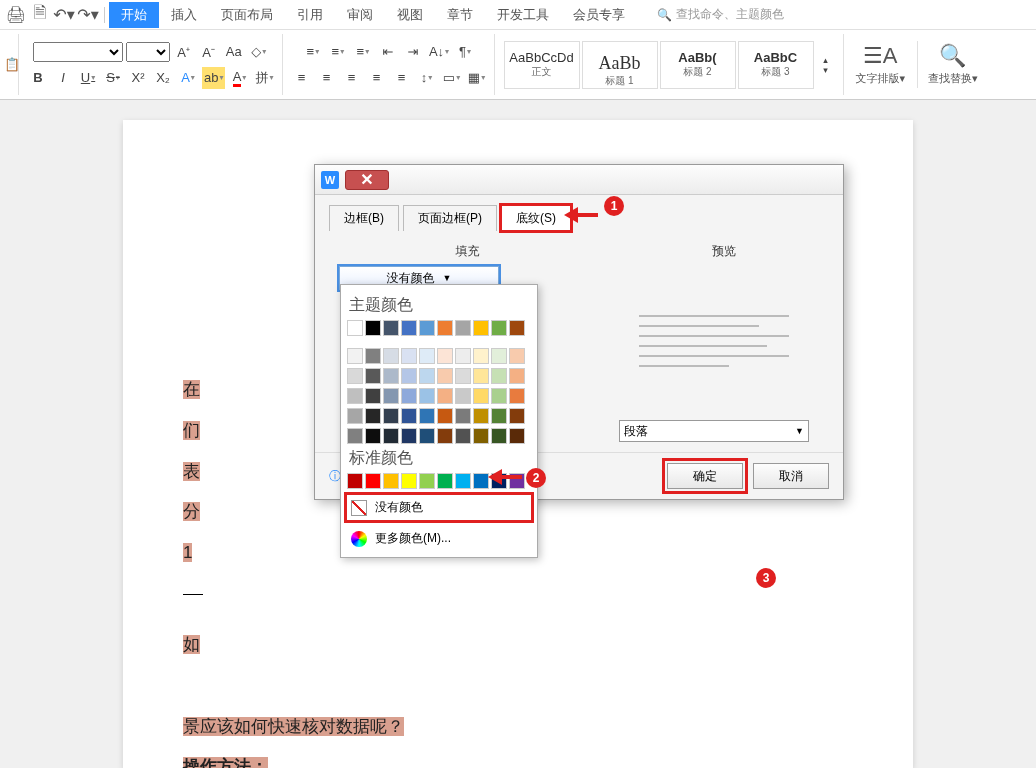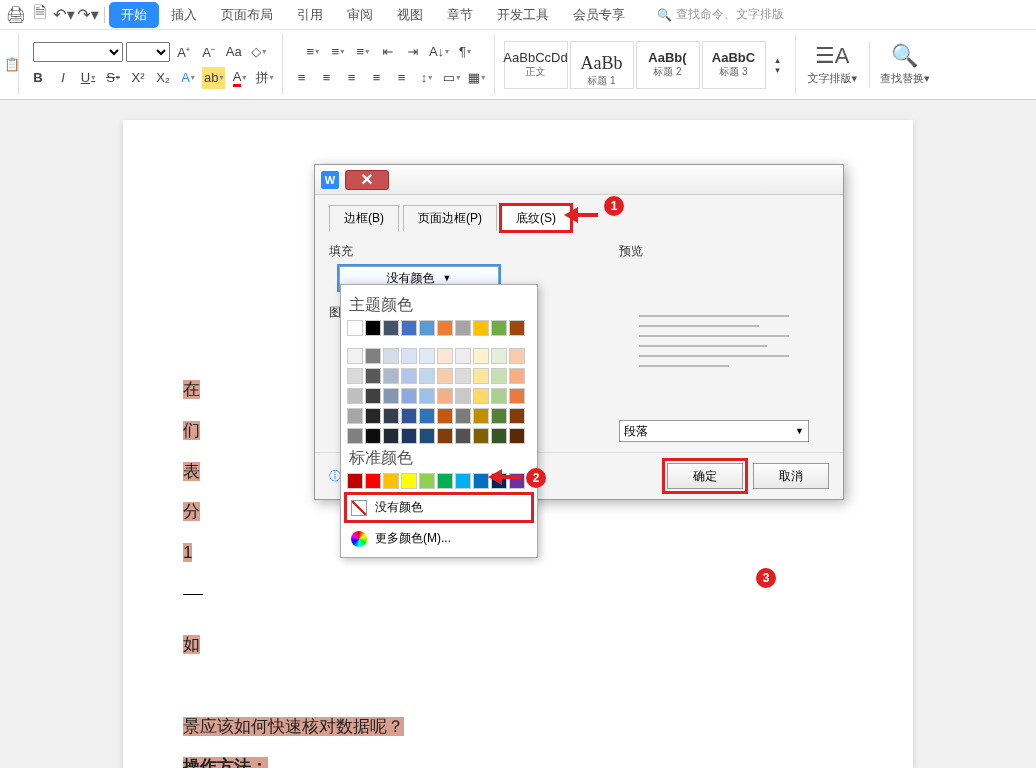--- a/index.html
+++ b/index.html
@@ -4,31 +4,31 @@
 <style>
 * { box-sizing: border-box; margin: 0; padding: 0; font-family: "Microsoft YaHei", sans-serif; }
 body { background: #fff; width: 1036px; height: 768px; overflow: hidden; position: relative; }
 
 
 .top-bar { height: 30px; display: flex; align-items: center; padding: 2px 4px; background: #fff; border-bottom: 1px solid #e0e0e0; }
 .top-bar .icon-btn { width: 22px; height: 22px; display: flex; align-items: center; justify-content: center; margin: 0 1px; color: #555; cursor: pointer; }
 .top-bar .sep { width: 1px; height: 16px; background: #ccc; margin: 0 4px; }
 .tab-row { display: flex; align-items: center; height: 30px; }
 .tab { padding: 4px 12px; font-size: 13px; color: #555; cursor: pointer; }
-.tab.active { background: #2a8cff; color: #fff; border-radius: 5px; }
+.tab.active { background: #2a8cff; color: #fff; border-radius: 0; }
 .search-box { margin-left: 20px; font-size: 12px; color: #999; display: flex; align-items: center; }
 .search-box .sicon { margin-right: 4px; }
 
 
 .ribbon { height: 70px; background: #fff; border-bottom: 1px solid #ccc; display: flex; align-items: center; padding: 4px 6px; gap: 2px; position: relative; }
 .ribbon-group { display: flex; flex-direction: column; align-items: center; padding: 0 6px; border-right: 1px solid #e0e0e0; height: 100%; justify-content: center; }
 .ribbon-row { display: flex; align-items: center; gap: 3px; }
 .rb-btn { min-width: 22px; height: 22px; display: flex; align-items: center; justify-content: center; font-size: 13px; color: #444; cursor: pointer; padding: 0 2px; }
 .rb-btn .dd { font-size: 8px; margin-left: 1px; color: #888; }
-.style-box { width: 64px; height: 48px; border: 1px solid #ddd; display: flex; flex-direction: column; align-items: center; justify-content: center; font-size: 10px; color: #666; margin: 0 1px; cursor: pointer; }
+.style-box { width: 76px; height: 48px; border: 1px solid #ddd; display: flex; flex-direction: column; align-items: center; justify-content: center; font-size: 10px; color: #666; margin: 0 1px; cursor: pointer; }
 .style-box .preview { font-size: 13px; color: #333; }
 .style-box.big .preview { font-size: 18px; font-family: serif; margin-top: 12px; }
 .ribbon-big { display: flex; flex-direction: column; align-items: center; padding: 2px 10px; cursor: pointer; }
 .ribbon-big .bicon { font-size: 22px; color: #555; }
 .ribbon-big .blabel { font-size: 11px; color: #555; margin-top: 2px; display: flex; align-items: center; }
 
 
 .page-area { background: #f0f0f0; height: calc(768px - 100px); position: relative; display: flex; justify-content: center; padding-top: 20px; }
 .page { width: 790px; background: #fff; box-shadow: 0 2px 6px rgba(0,0,0,0.15); position: relative; padding: 80px 60px; }
 .page hr { border: none; border-top: 1px solid #000; margin: 10px 0 30px; width: 360px; }
@@ -38,21 +38,21 @@
 .dialog { position: absolute; left: 314px; top: 164px; width: 530px; background: #f4f4f4; border: 1px solid #9a9a9a; box-shadow: 3px 3px 12px rgba(0,0,0,0.3); }
 .dialog-title { height: 30px; background: linear-gradient(#fdfdfd, #ececec); display: flex; align-items: center; padding: 0 6px; border-bottom: 1px solid #ccc; }
 .dialog-title .dicon { width: 18px; height: 18px; background: #2a8cff; border-radius: 2px; display: flex; align-items: center; justify-content: center; color: #fff; font-size: 11px; font-weight: bold; margin-right: 6px; }
 .dialog-title .dtext { font-size: 12px; color: #333; flex: 1; }
 .dialog-title .close { width: 44px; height: 20px; background: #c75050; border-radius: 3px; display: flex; align-items: center; justify-content: center; color: #fff; font-weight: bold; cursor: pointer; border: 1px solid #a03030; }
 .dialog-body { padding: 10px 14px; background: #f4f4f4; }
 .dialog-tabs { display: flex; gap: 4px; margin-bottom: 12px; position: relative; }
 .dtab { padding: 4px 14px; font-size: 12px; background: #f4f4f4; border: 1px solid #bbb; border-bottom: none; cursor: pointer; }
 .dtab.active { background: #fff; }
 .dtab.highlight-red { outline: 3px solid #e02020; outline-offset: -1px; }
-.dialog-content { display: flex; gap: 13px; }
+.dialog-content { display: flex; gap: 13px; text-align: center; }
 .left-col { flex: 1; }
 .right-col { width: 210px; }
 .section-label { font-size: 12px; color: #333; margin-bottom: 6px; }
 .fill-combo { width: 160px; height: 24px; background: linear-gradient(#fff,#e8f0ff); border: 1px solid #7aa8d8; display: flex; align-items: center; justify-content: center; font-size: 12px; cursor: pointer; margin-left: 10px; outline: 2px solid #4a90e2; }
 .fill-combo .ddarrow { margin-left: 8px; font-size: 9px; }
 .preview-box { width: 190px; height: 150px; margin-top: 6px; display: flex; align-items: center; justify-content: center; }
 .preview-lines { width: 150px; }
 .preview-lines .pline { height: 2px; background: #bbb; margin: 8px 0; }
 .apply-label { font-size: 12px; margin-top: 20px; }
 .apply-select { width: 190px; height: 22px; border: 1px solid #999; background: #fff; font-size: 12px; margin-top: 4px; padding: 0 4px; display: flex; align-items: center; justify-content: space-between; }
@@ -94,21 +94,21 @@
     <div class="tab">页面布局</div>
     <div class="tab">引用</div>
     <div class="tab">审阅</div>
     <div class="tab">视图</div>
     <div class="tab">章节</div>
     <div class="tab">开发工具</div>
     <div class="tab">会员专享</div>
   </div>
   <div class="search-box">
     <span class="sicon">🔍</span>
-    <span>查找命令、文字排版</span>
+    <span>查找命令、主题颜色</span>
   </div>
 </div>
 
 <div class="ribbon">
   <div class="ribbon-group" style="width:10px;">
     <div class="rb-btn">📋</div>
   </div>
   <div class="ribbon-group">
     <div class="ribbon-row">
       <select style="width:90px;height:20px;font-size:11px;"></select>

